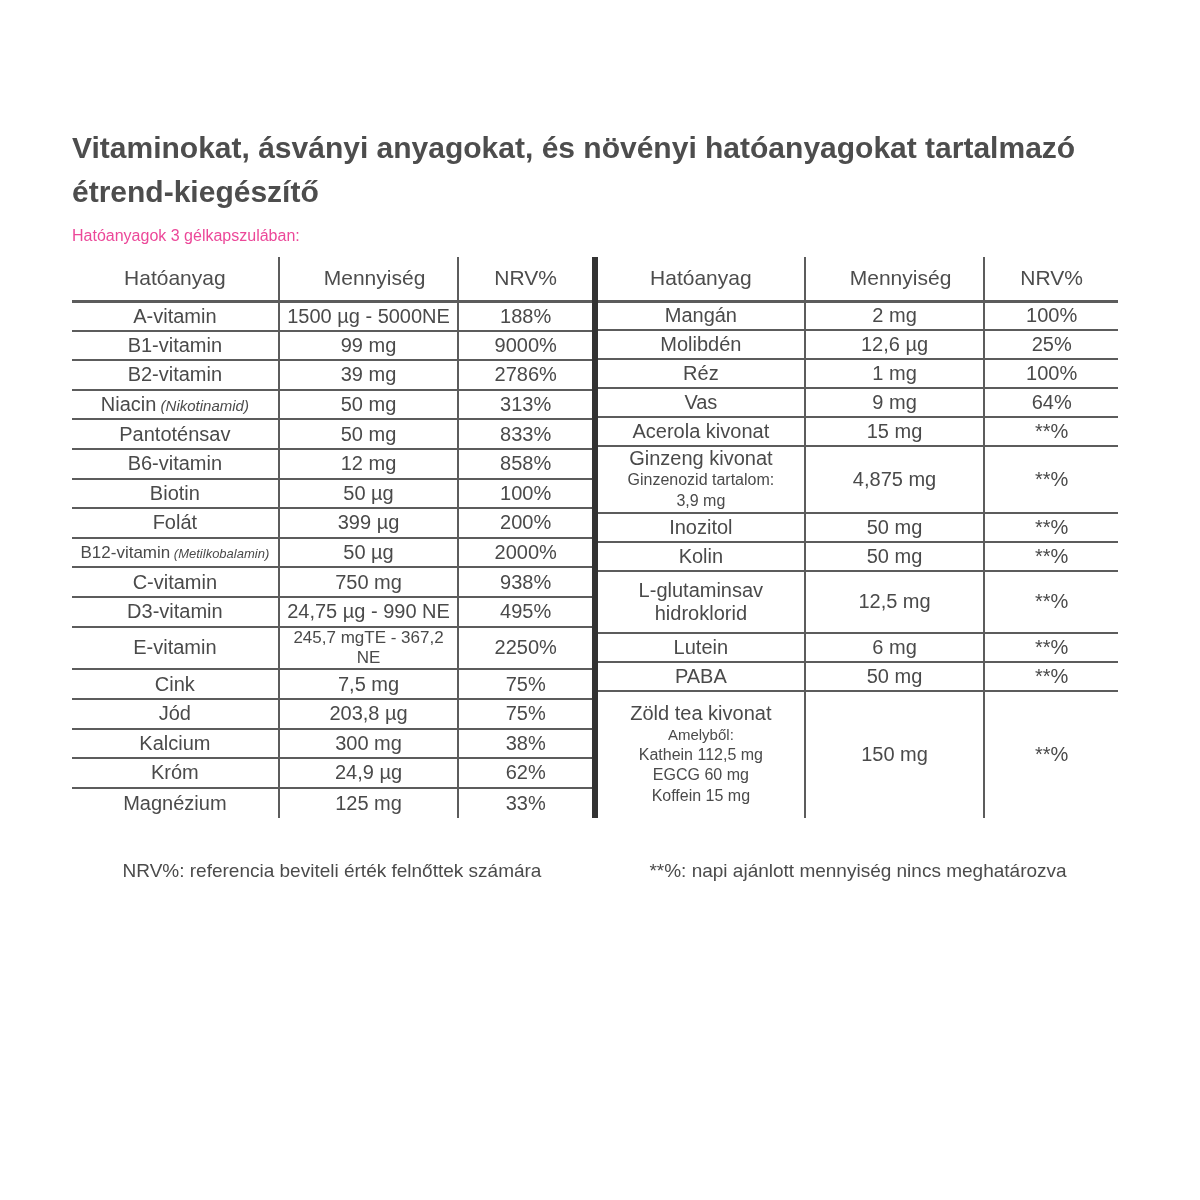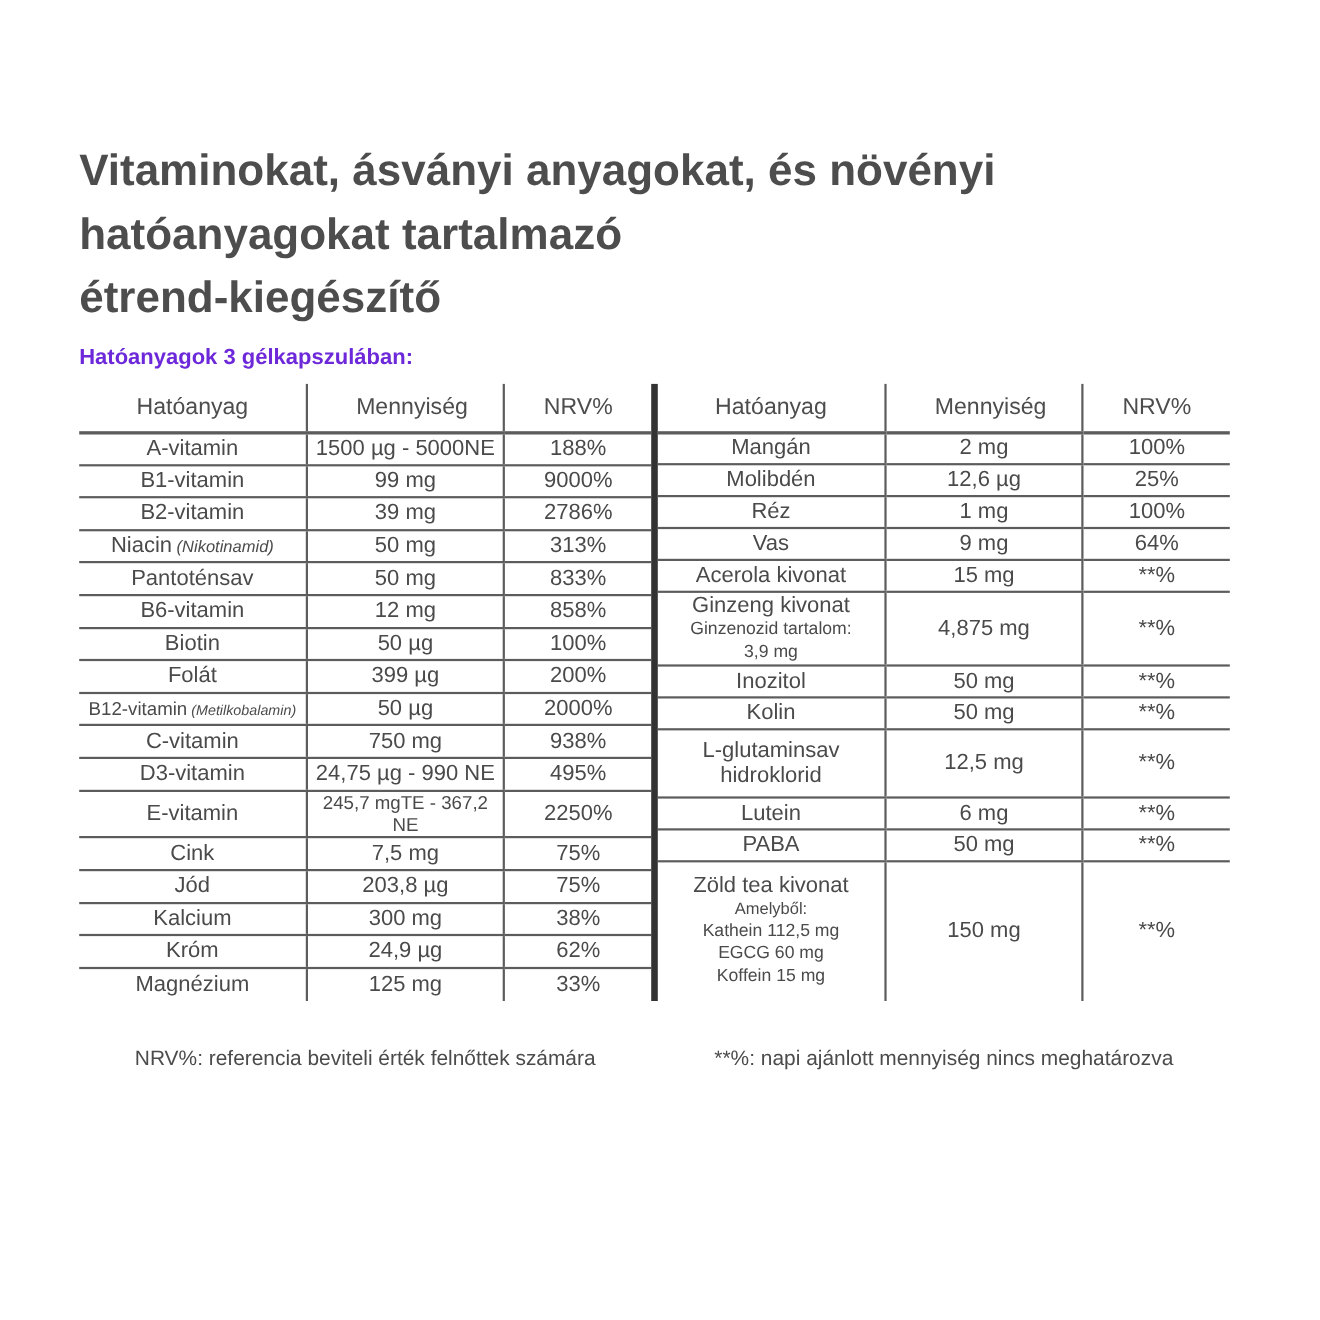--- a/index.html
+++ b/index.html
@@ -15,29 +15,29 @@
     font-family:"Liberation Sans", sans-serif;
     color:var(--text);
     overflow:hidden;
   }
   .page{
     width:1200px;height:1200px;
     background:var(--bg);
     padding:126px 82px 0 72px;
   }
   .title{
-    font-size:40px;
+    font-size:30px;
     font-weight:700;
     color:#4d4d4d;
     line-height:1.45;
   }
   .subtitle{
-    font-size:20px;
-    font-weight:700;
-    color:#6d28d9;
+    font-size:16px;
+    font-weight:400;
+    color:#ec4899;
     margin-top:14px;
     margin-bottom:12px;
   }
   .tables{
     display:flex;
     align-items:stretch;
   }
   table{
     border-collapse:collapse;
     table-layout:fixed;

